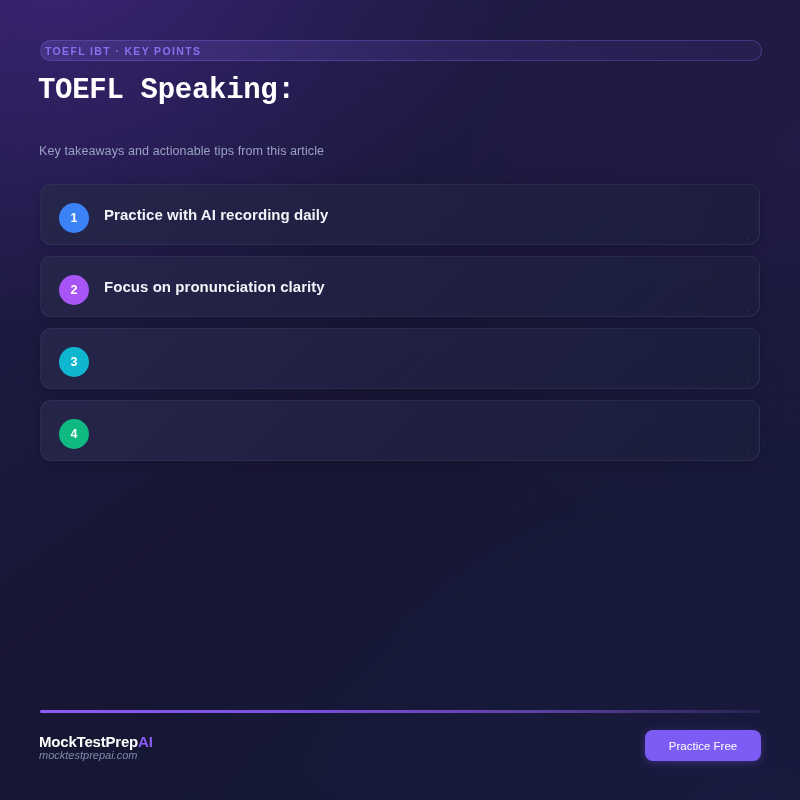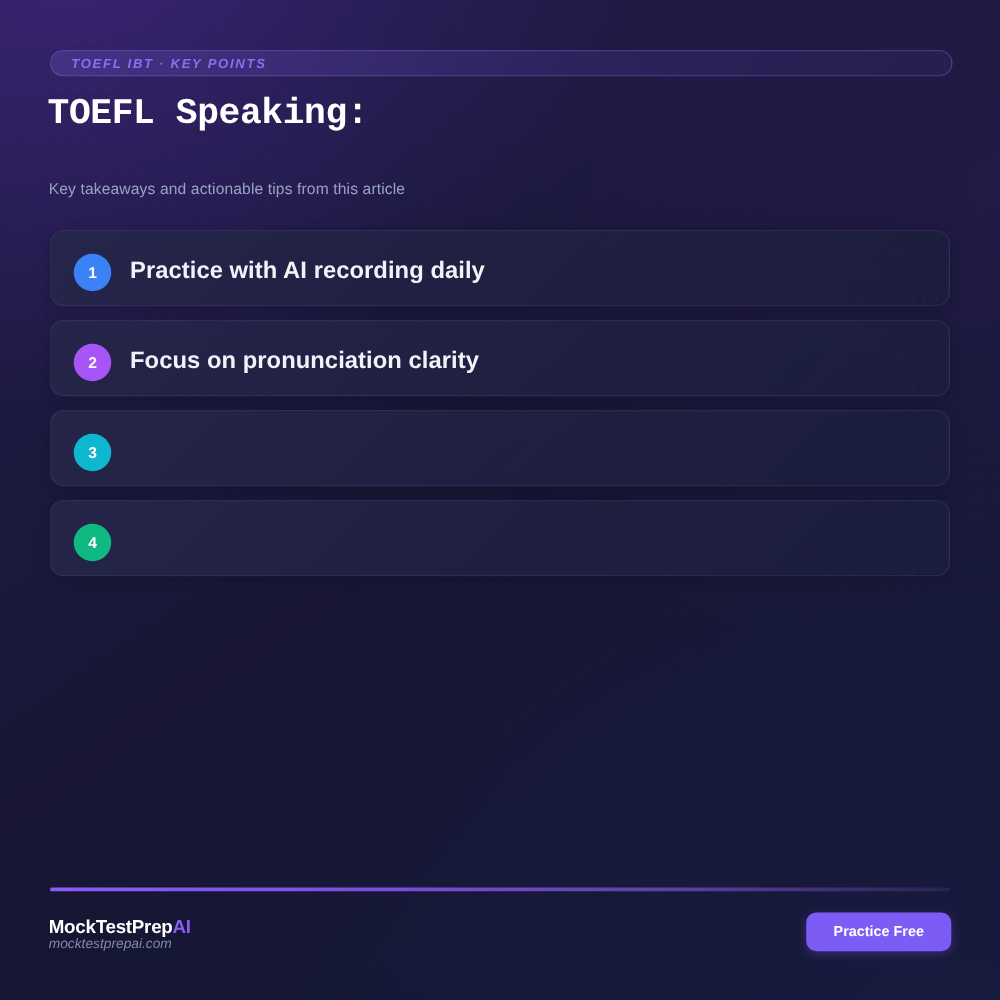--- a/index.html
+++ b/index.html
@@ -42,26 +42,25 @@
   
   .eyebrow {
     position:absolute; left:40px; top:40px;
     width:722px; height:21px;
     border-radius:11px;
     background:linear-gradient(90deg, rgba(80,62,150,0.58) 0%, rgba(64,50,125,0.42) 55%, rgba(52,42,105,0.30) 100%);
     border:1px solid rgba(139,110,235,0.30);
     display:flex; align-items:center;
   }
   .eyebrow-text {
-    padding-left:16px;
+    padding-left:4px;
     font-size:10.5px; font-weight:bold;
     letter-spacing:1.35px;
     color:#8b6ff0;
     white-space:nowrap;
-    font-style:italic;
   }
 
   .title-1 {
     position:absolute; left:38px; top:74px;
     font-size:29px; font-weight:bold; color:#ffffff;
     letter-spacing:-0.3px; line-height:34px;font-family:Liberation Mono, monospace;
   }
   .title-2 {
     position:absolute; left:38px; top:107px;
     font-size:29px; font-weight:bold; color:#7c58f0;
@@ -96,21 +95,21 @@
   }
   .num {
     flex:0 0 auto;
     width:30px; height:30px; margin-left:18px; margin-top:6px;
     border-radius:50%;
     display:flex; align-items:center; justify-content:center;
     font-size:12.5px; font-weight:bold; color:#ffffff;
   }
   .card-text {
     margin-left:15px; margin-top:9px;
-    font-size:19px; font-weight:bold; color:#f2f3f9;
+    font-size:15px; font-weight:bold; color:#f2f3f9;
     letter-spacing:0.05px;
   }
 
   
   .divider {
     position:absolute; left:40px; top:710px; width:720px; height:3px;
     border-radius:2px;
     background:linear-gradient(90deg, #8b5cf6 0%, #7c4ddb 38%, #5b40a0 70%, rgba(60,48,110,0.45) 100%);
   }
   .brand {
@@ -120,21 +119,21 @@
   .brand .ai { color:#8b5cf6; }
   .url {
     position:absolute; left:39px; top:749px;
     font-size:11px; color:#8189ac;font-style:italic;
   }
   .cta {
     position:absolute; left:645px; top:730px;
     width:116px; height:31px; border-radius:8px;
     background:#7c5cf5;
     display:flex; align-items:center; justify-content:center;
-    font-size:11.5px; font-weight:bold; color:#ffffff;
+    font-size:11.5px; font-weight:normal; color:#ffffff;
     box-shadow:0 2px 8px rgba(124,92,245,0.32);
   }
 </style>
 </head>
 <body>
 
 <div class="dots"></div>
 <div class="dots2"></div>
 
 <div class="page">

